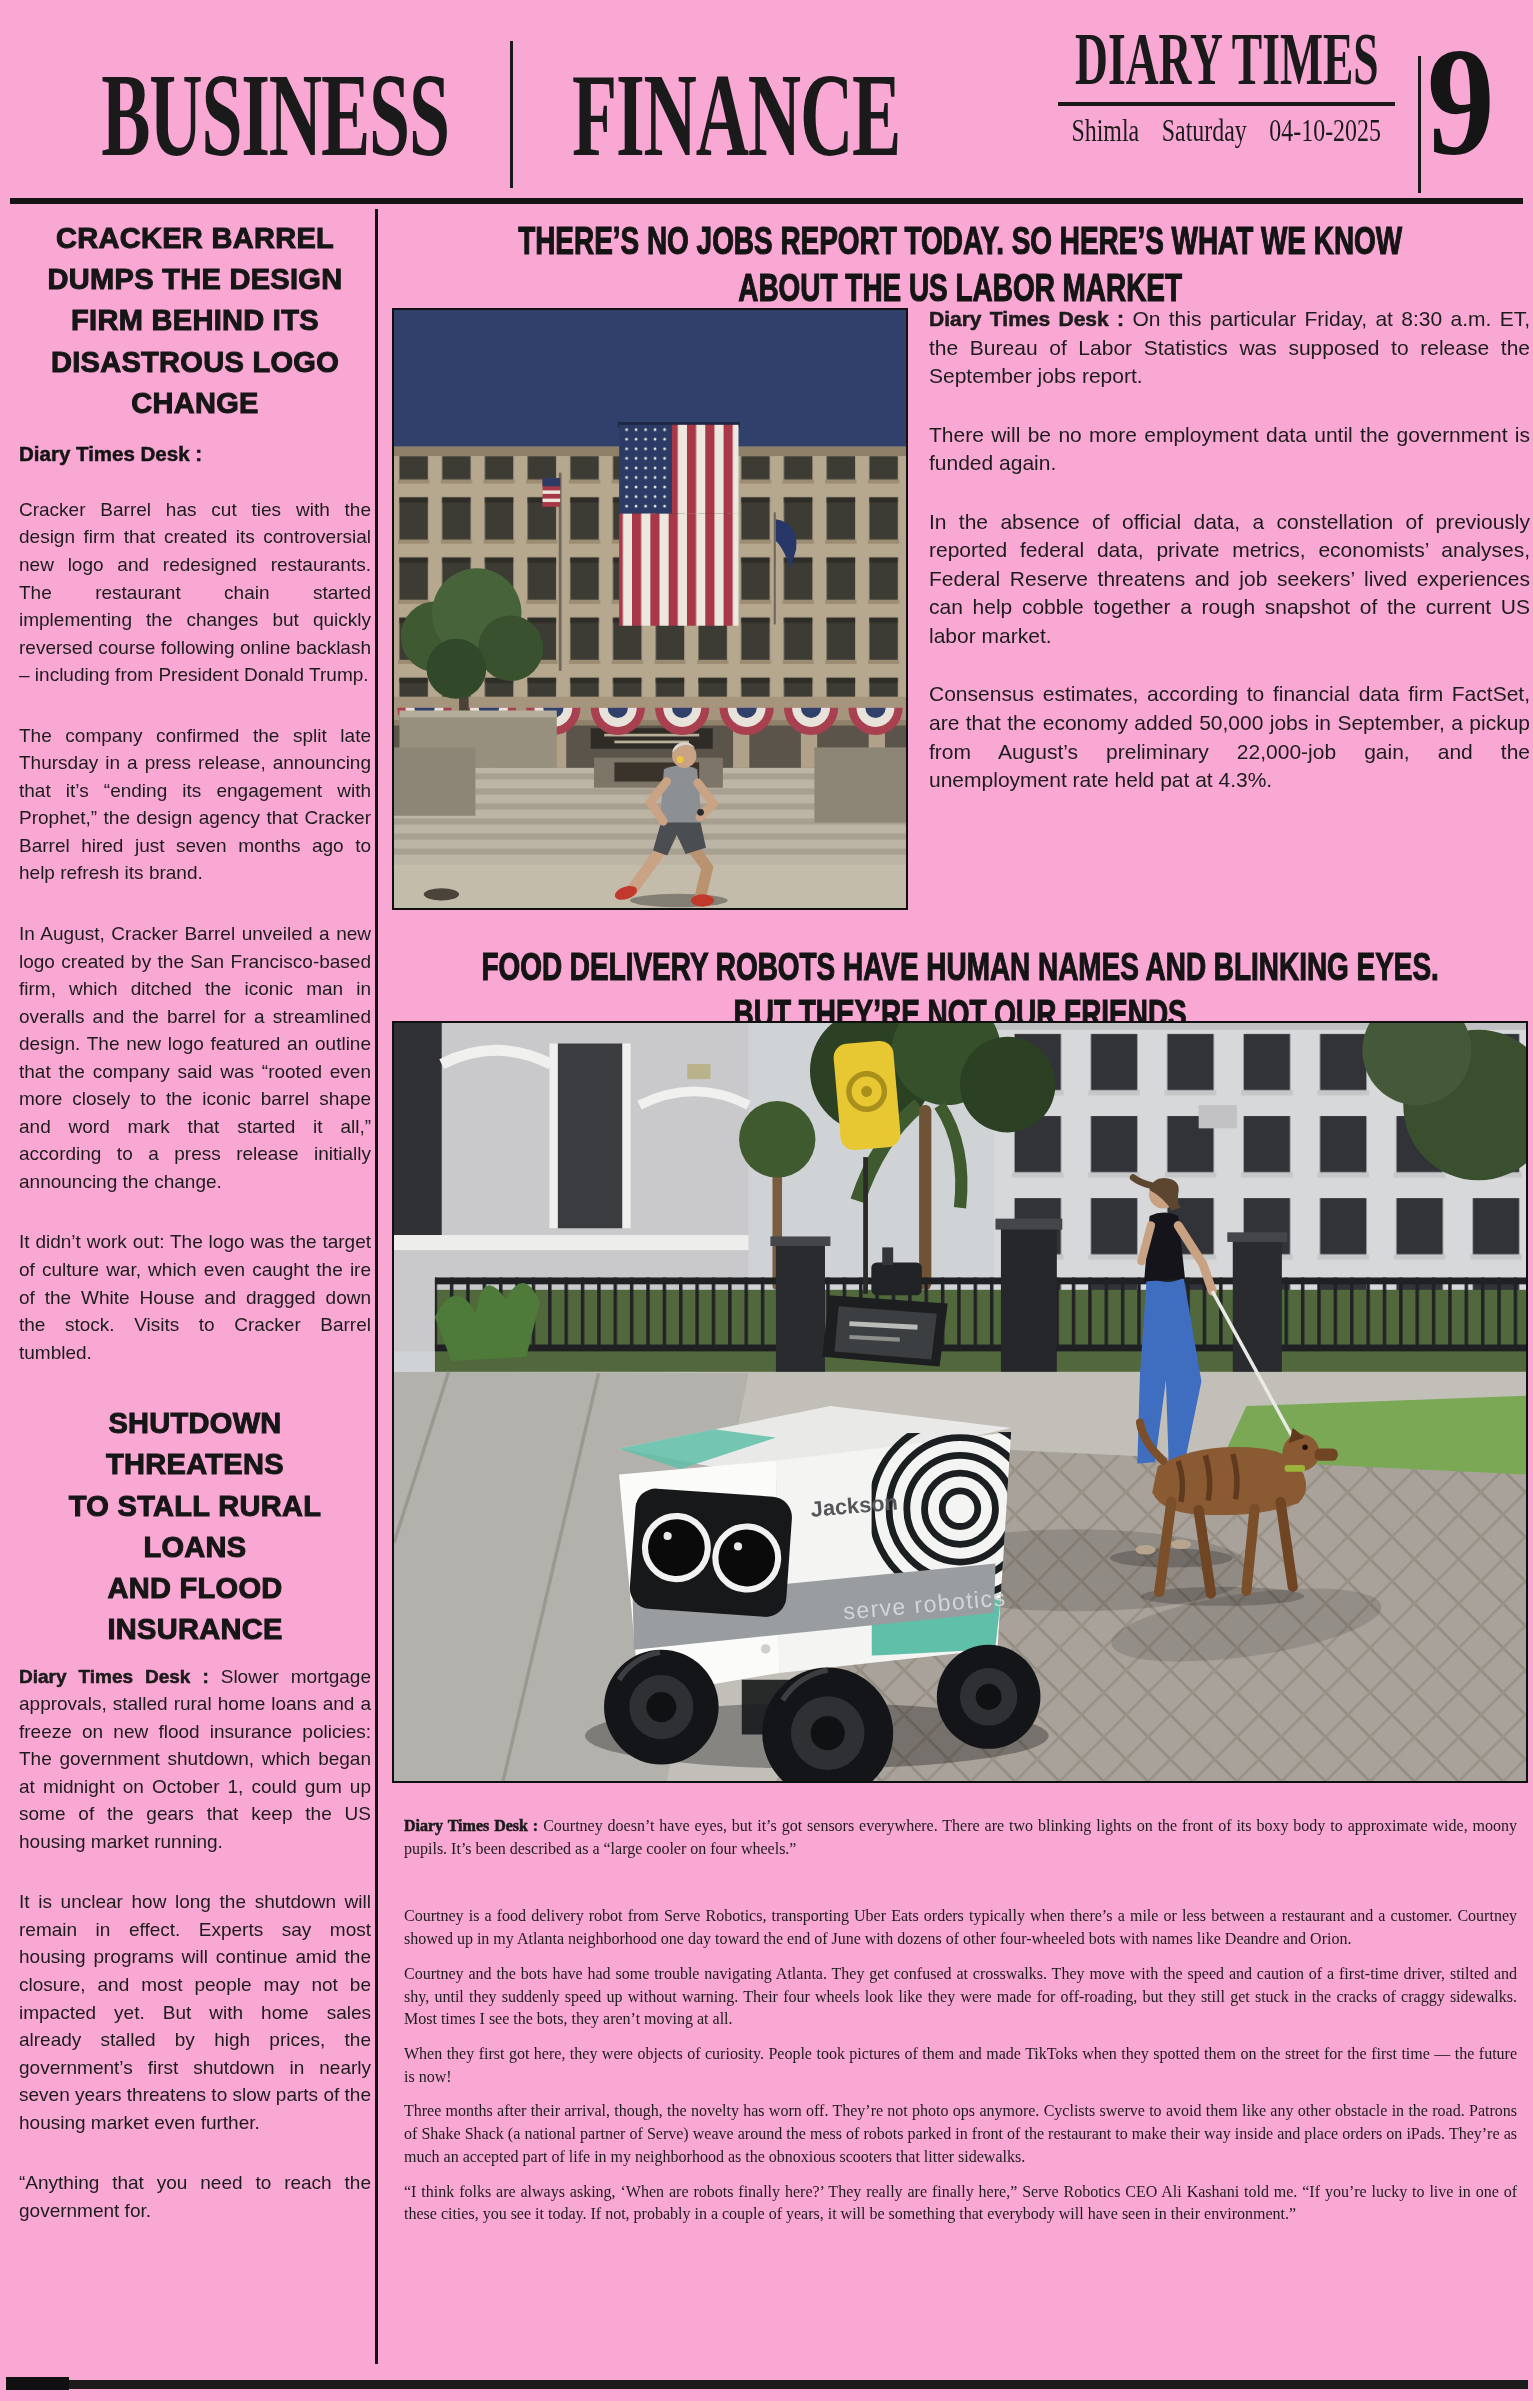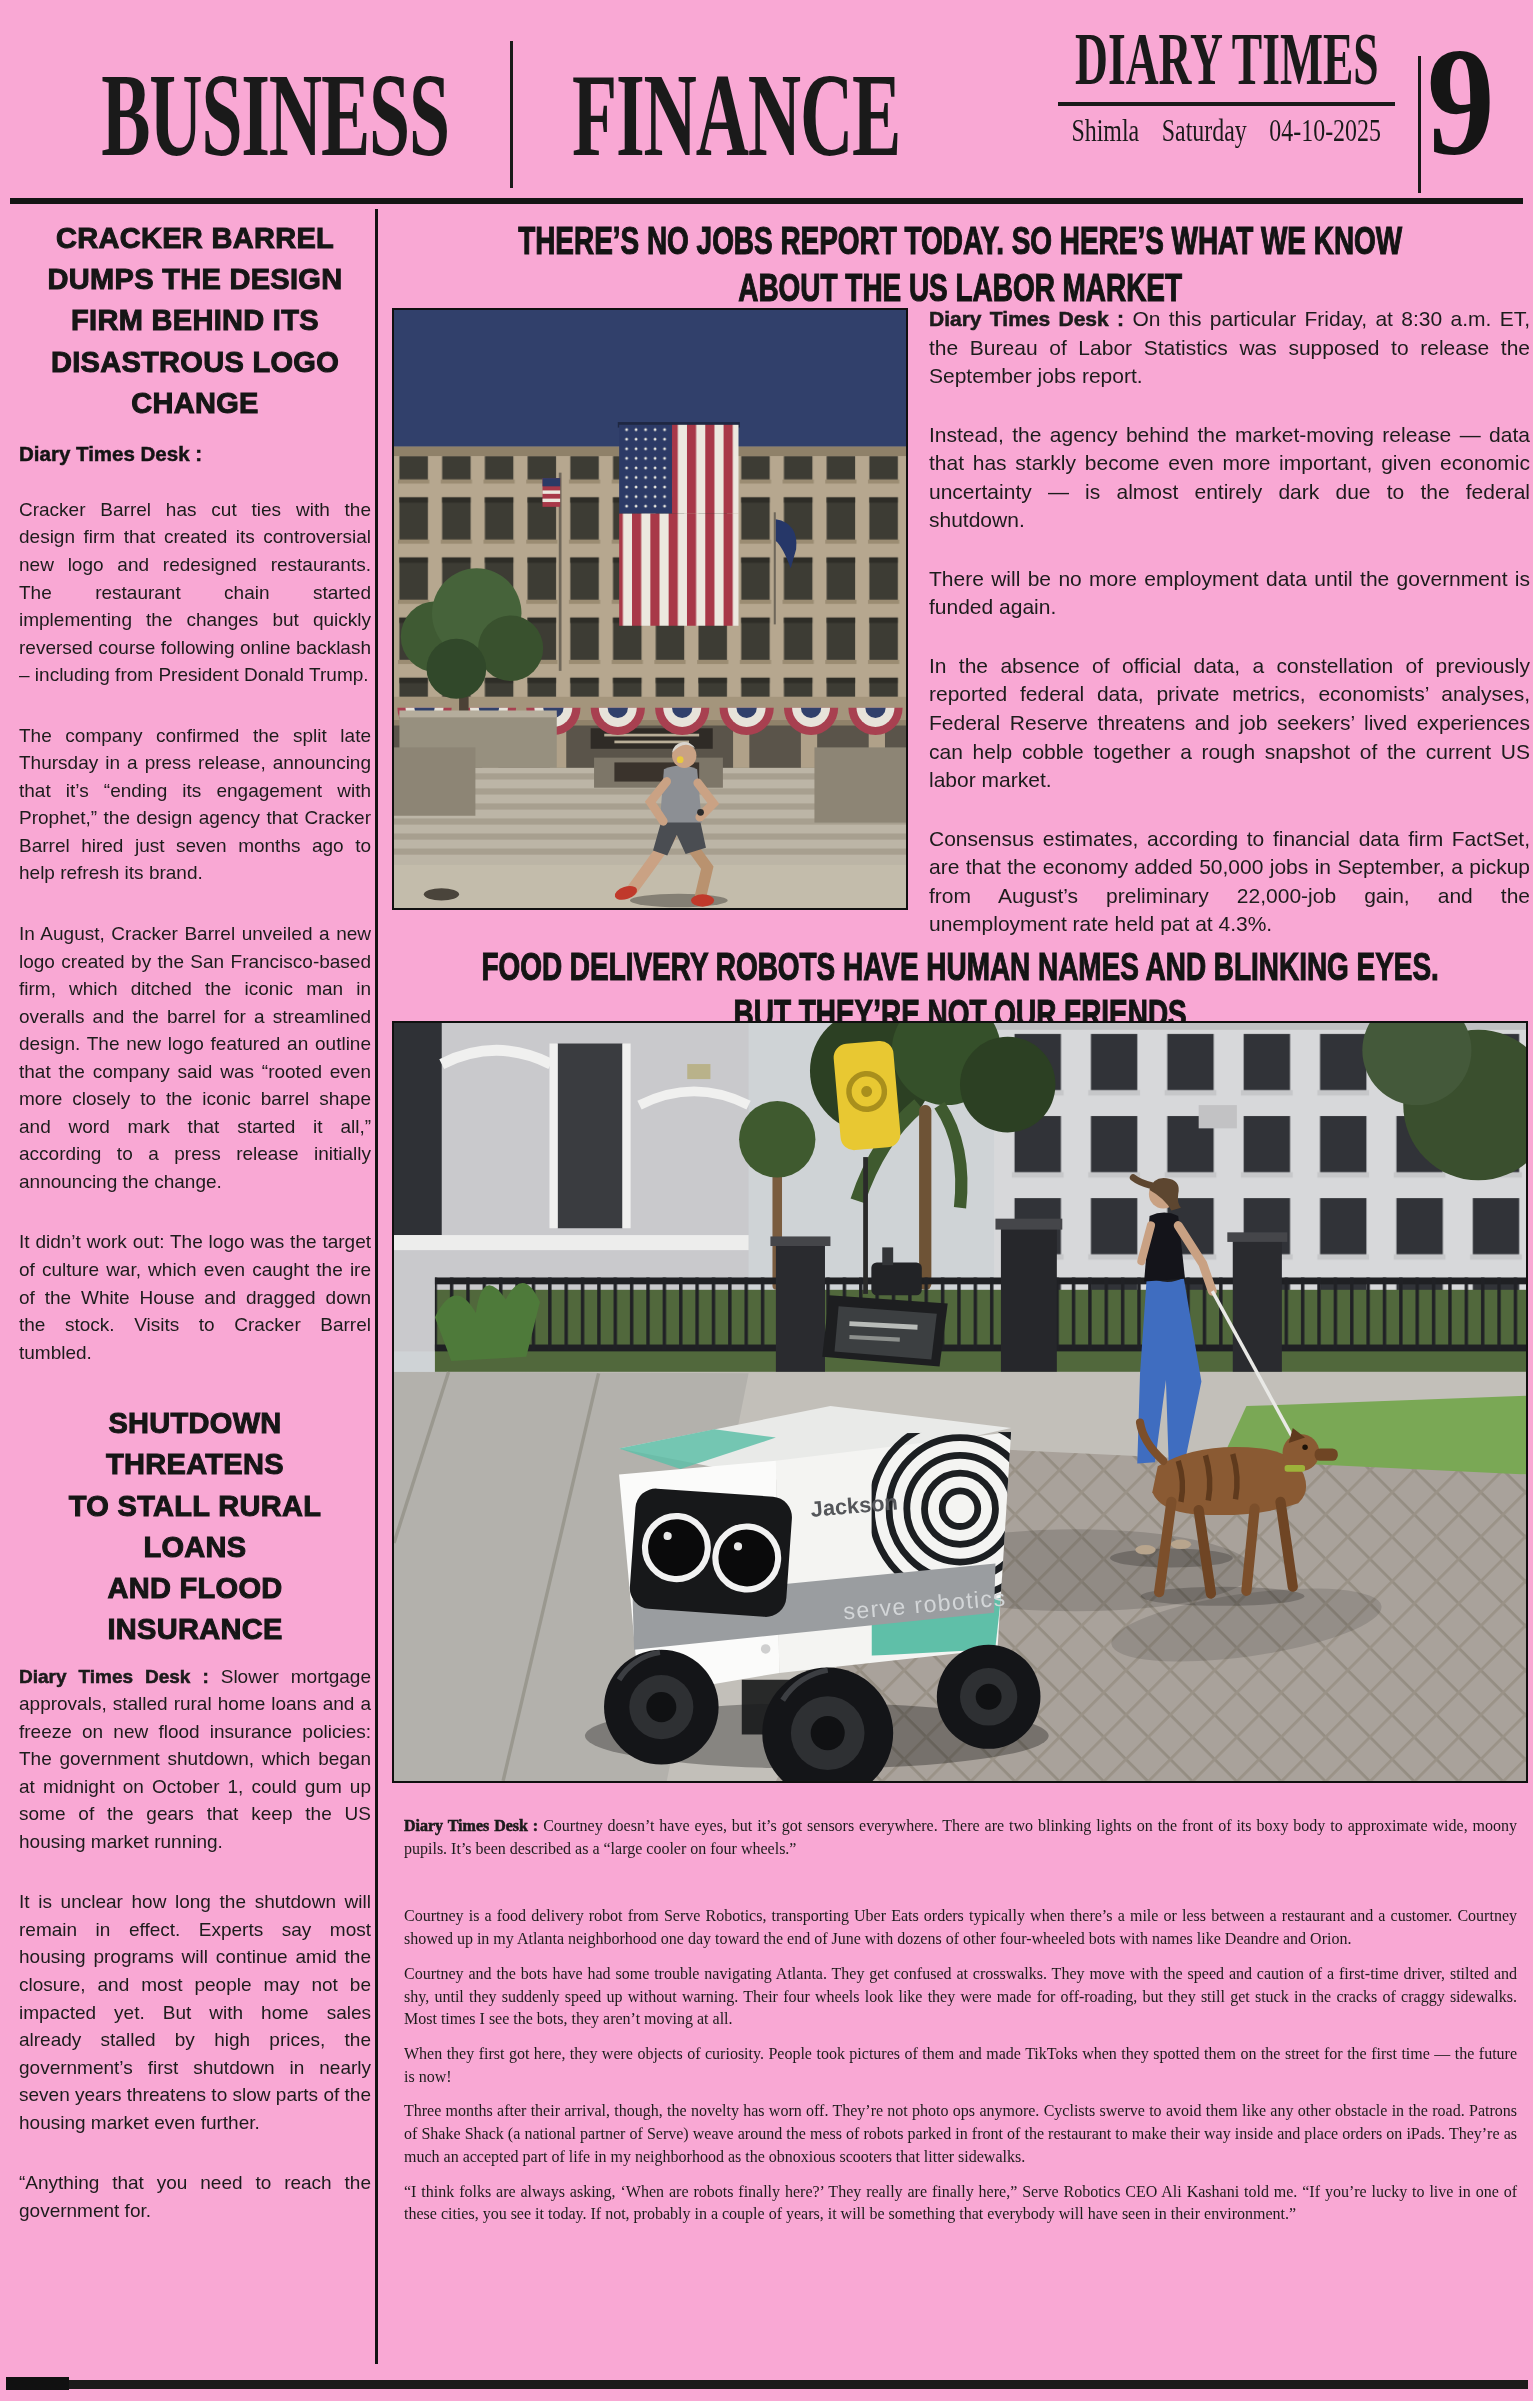--- a/index.html
+++ b/index.html
@@ -215,21 +215,20 @@
         <circle cx="428" cy="652" r="18" fill="#caa284"></circle>
         <path d="M410 648 a18 18 0 0 1 34 -6 q-16 -14 -34 6 z" fill="#d9d5cf"></path>
         <circle cx="422" cy="658" r="5" fill="#e8c93e"></circle>
         <circle cx="452" cy="735" r="5" fill="#2b2b2b"></circle>
       </g>
     </svg>
   </div>
 
   <div class="jobs-text">
     <p class="body-p"><b>Diary Times Desk :</b> <span>On this particular Friday, at 8:30 a.m. ET, the Bureau of Labor Statistics was supposed to release the September jobs report.</span></p>
-    <p class="body-p">Instead, the agency behind the market-moving release — data that has starkly become even more important, given economic uncertainty — is almost entirely dark due to the federal shutdown.</p>
     <p class="body-p">There will be no more employment data until the government is funded again.</p>
     <p class="body-p">In the absence of official data, a constellation of previously reported federal data, private metrics, economists’ analyses, Federal Reserve threatens and job seekers’ lived experiences can help cobble together a rough snapshot of the current US labor market.</p>
     <p class="body-p">Consensus estimates, according to financial data firm FactSet, are that the economy added 50,000 jobs in September, a pickup from August’s preliminary 22,000-job gain, and the unemployment rate held pat at 4.3%.</p>
   </div>
 
   <div class="main-headline robot-headline">
     <span class="squeeze">FOOD DELIVERY ROBOTS HAVE HUMAN NAMES AND BLINKING EYES.
 BUT THEY’RE NOT OUR FRIENDS</span>
   </div>
 

